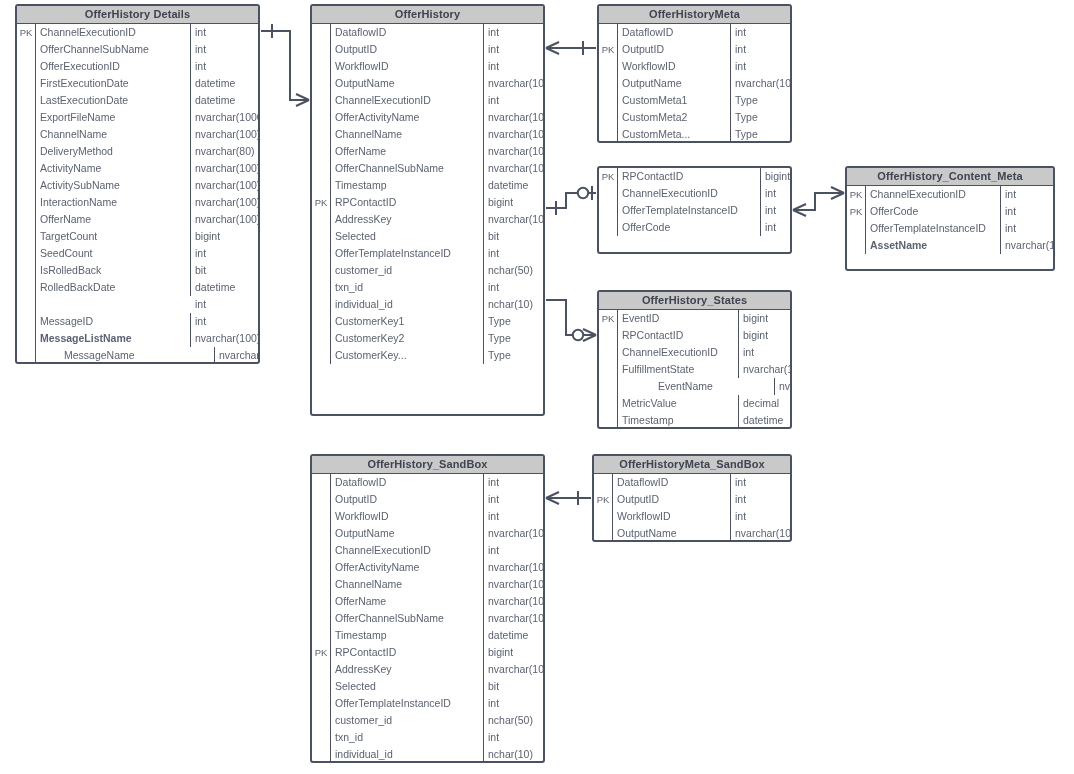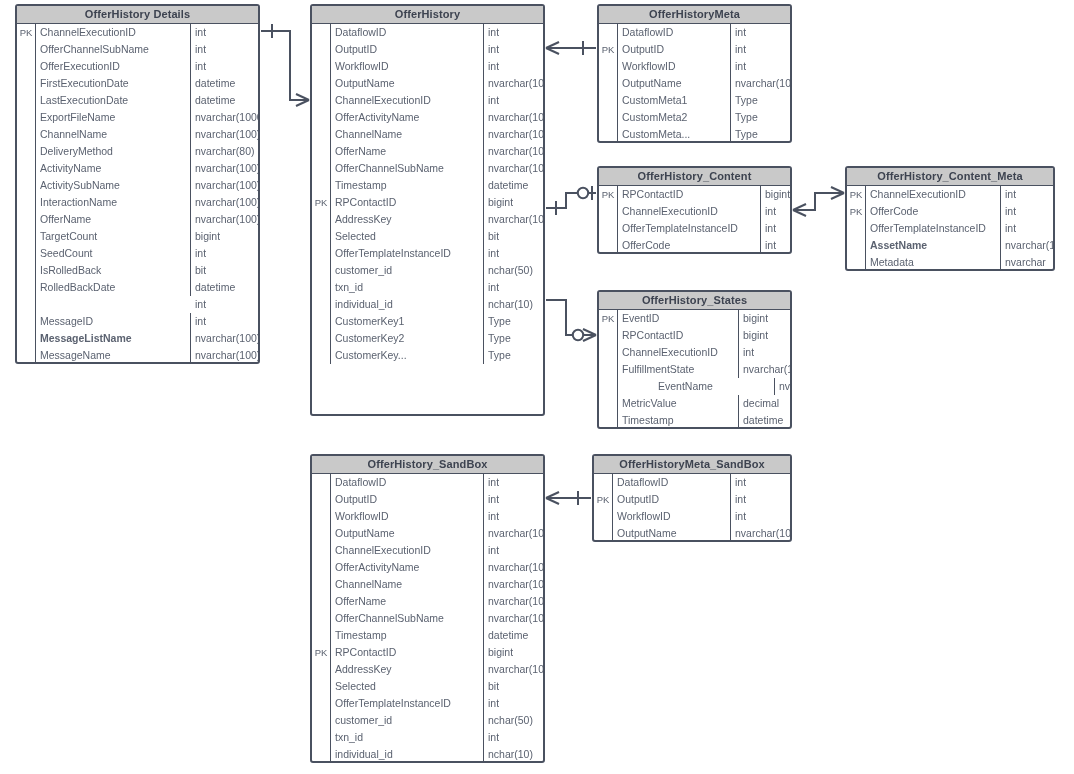--- a/index.html
+++ b/index.html
@@ -240,21 +240,21 @@
           <div class="col-name" style="flex: 0 0 150px;">MessageID</div>
           <div class="col-type">int</div>
         </div>
         <div class="attr-row">
           <div class="col-pk"></div>
           <div class="col-name" style="flex: 0 0 150px; font-weight: bold;">MessageListName</div>
           <div class="col-type">nvarchar(100)</div>
         </div>
         <div class="attr-row">
           <div class="col-pk"></div>
-          <div class="col-name" style="flex: 0 0 150px;">MessageName</div>
+          <div class="col-name" style="flex: 0 0 150px; margin-left: 24px;">MessageName</div>
           <div class="col-type">nvarchar(100)</div>
         </div>
       </div>
     </div>
     <div class="entity" style="left: 310px; top: 4px; width: 235px; height: 412px;">
       <div class="entity-header">OfferHistory</div>
       <div class="entity-body">
         <div class="attr-row">
           <div class="col-pk"></div>
           <div class="col-name" style="flex: 0 0 148px;">DataflowID</div>
@@ -391,21 +391,20 @@
           <div class="col-type">Type</div>
         </div>
         <div class="attr-row">
           <div class="col-pk"></div>
           <div class="col-name" style="flex: 0 0 108px;">CustomMeta...</div>
           <div class="col-type">Type</div>
         </div>
       </div>
     </div>
     <div class="entity" style="left: 597px; top: 166px; width: 195px; height: 88px;">
-      <div class="entity-header">OfferHistory_Content</div>
       <div class="entity-body">
         <div class="attr-row">
           <div class="col-pk">PK</div>
           <div class="col-name" style="flex: 0 0 138px;">RPContactID</div>
           <div class="col-type">bigint</div>
         </div>
         <div class="attr-row">
           <div class="col-pk"></div>
           <div class="col-name" style="flex: 0 0 138px;">ChannelExecutionID</div>
           <div class="col-type">int</div>
@@ -438,25 +437,20 @@
         <div class="attr-row">
           <div class="col-pk"></div>
           <div class="col-name" style="flex: 0 0 130px;">OfferTemplateInstanceID</div>
           <div class="col-type">int</div>
         </div>
         <div class="attr-row">
           <div class="col-pk"></div>
           <div class="col-name" style="flex: 0 0 130px; font-weight: bold;">AssetName</div>
           <div class="col-type">nvarchar(100)</div>
         </div>
-        <div class="attr-row">
-          <div class="col-pk"></div>
-          <div class="col-name" style="flex: 0 0 130px;">Metadata</div>
-          <div class="col-type">nvarchar</div>
-        </div>
       </div>
     </div>
     <div class="entity" style="left: 597px; top: 290px; width: 195px; height: 139px;">
       <div class="entity-header">OfferHistory_States</div>
       <div class="entity-body">
         <div class="attr-row">
           <div class="col-pk">PK</div>
           <div class="col-name" style="flex: 0 0 116px;">EventID</div>
           <div class="col-type">bigint</div>
         </div>

